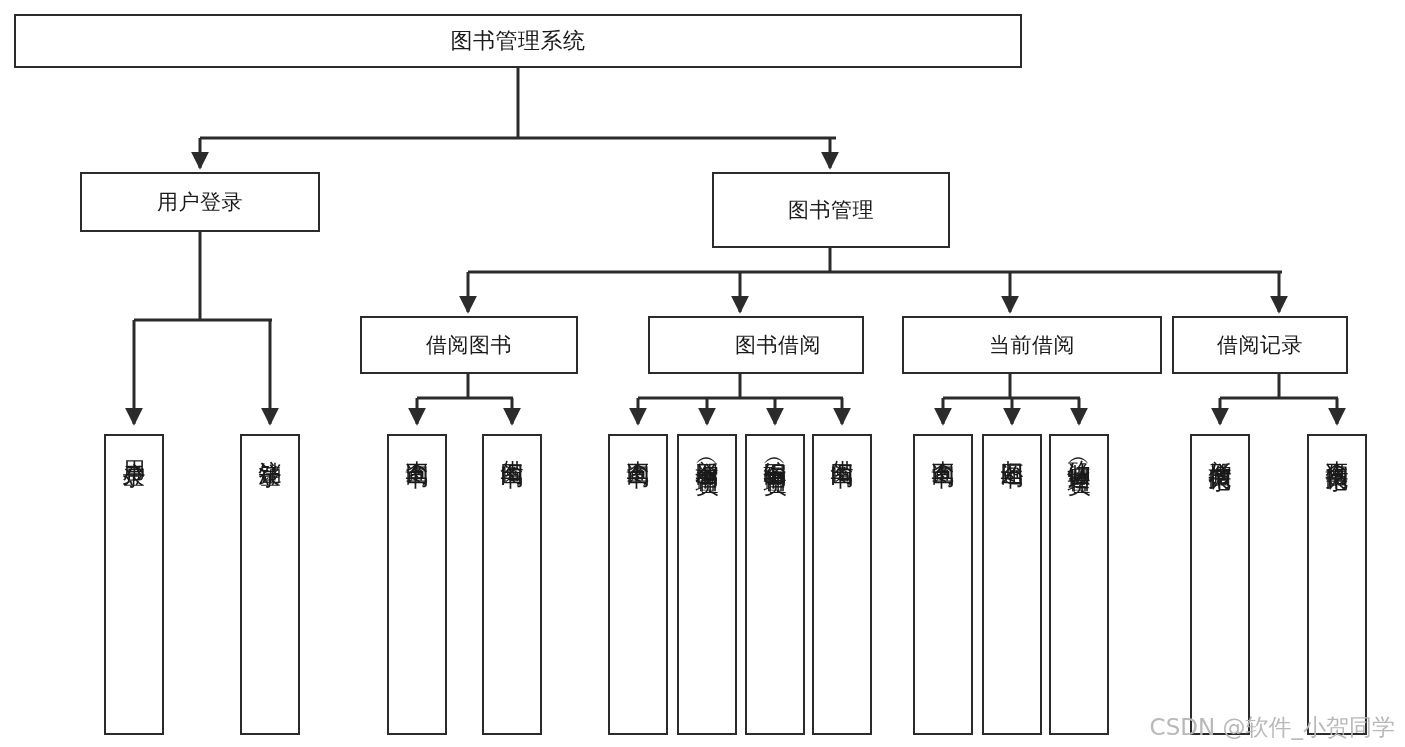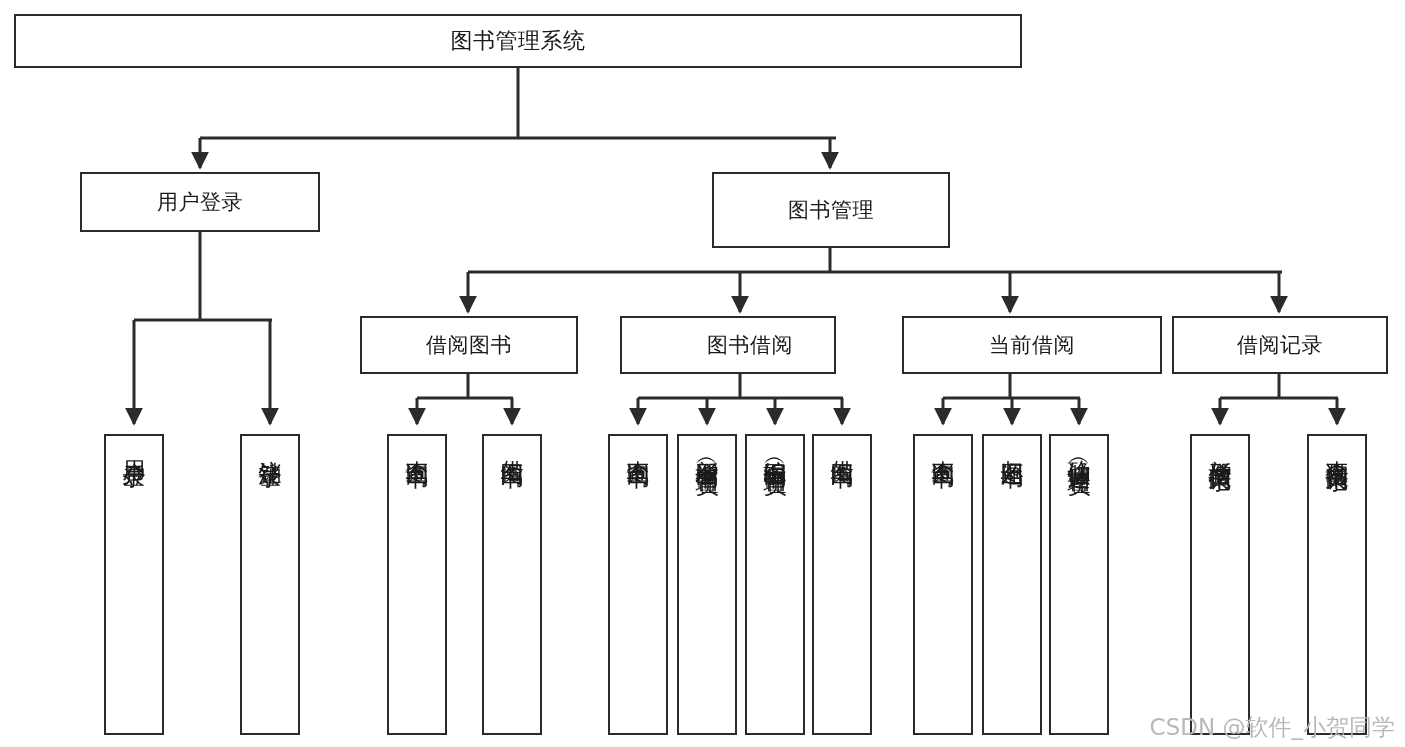--- a/index.html
+++ b/index.html
@@ -131,27 +131,27 @@
   <div class="node horiz" style="left:80px; top:172px; width:240px; height:60px;">
     <span class="node-label">用户登录</span>
   </div>
   <div class="node horiz" style="left:712px; top:172px; width:238px; height:76px;">
     <span class="node-label">图书管理</span>
   </div>
 
   <div class="node horiz" style="left:360px; top:316px; width:218px; height:58px;">
     <span class="node-label">借阅图书</span>
   </div>
-  <div class="node horiz" style="left:620px; top:316px; width:216px; height:58px;padding-left:44px;">
+  <div class="node horiz" style="left:648px; top:316px; width:216px; height:58px;padding-left:44px;">
     <span class="node-label">图书借阅</span>
   </div>
   <div class="node horiz" style="left:902px; top:316px; width:260px; height:58px;">
     <span class="node-label">当前借阅</span>
   </div>
-  <div class="node horiz" style="left:1172px; top:316px; width:216px; height:58px;">
+  <div class="node horiz" style="left:1172px; top:316px; width:176px; height:58px;">
     <span class="node-label">借阅记录</span>
   </div>
 
   <div class="node vert" style="left:104px; top:434px; width:60px; height:301px;">
     <span class="node-label">用户登录</span>
   </div>
   <div class="node vert" style="left:240px; top:434px; width:60px; height:301px;">
     <span class="node-label">注销登录</span>
   </div>
   <div class="node vert" style="left:387px; top:434px; width:60px; height:301px;">

